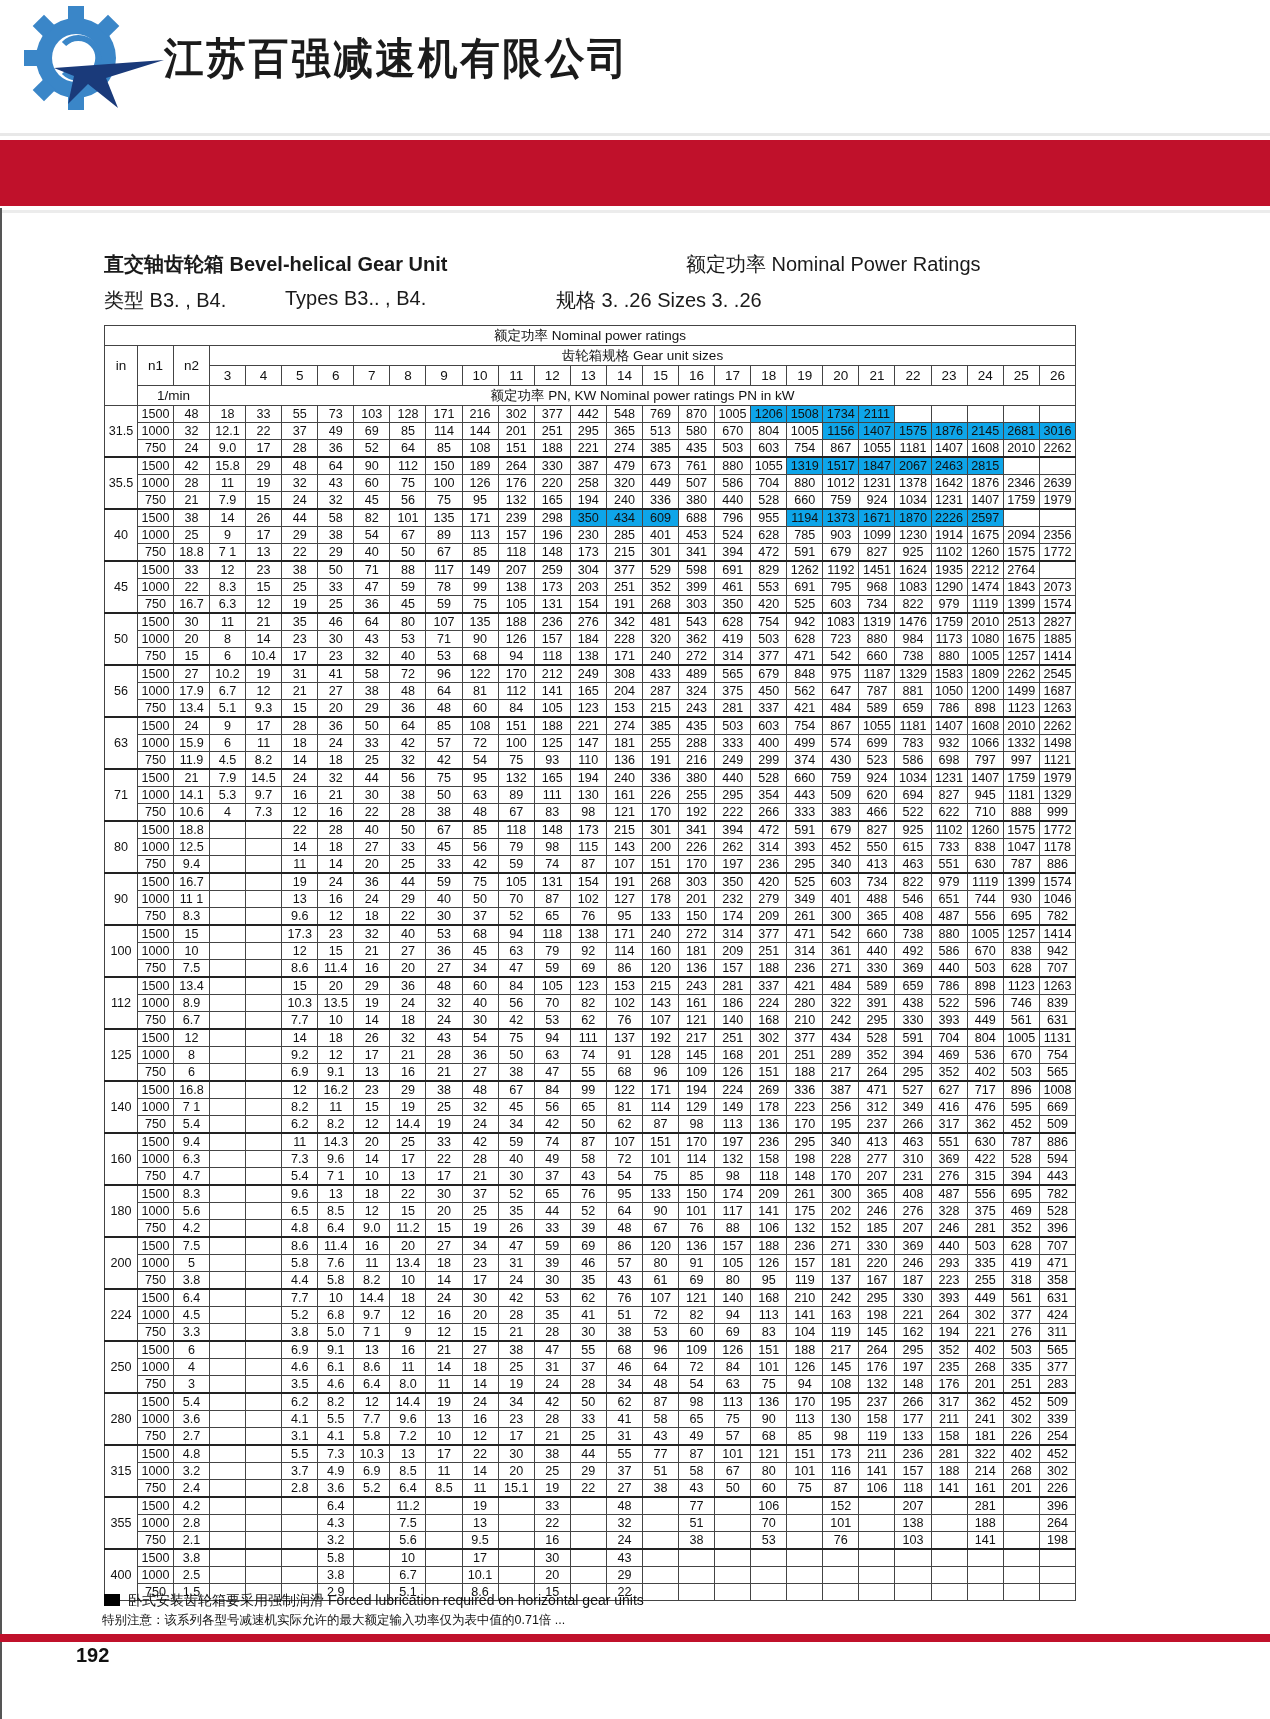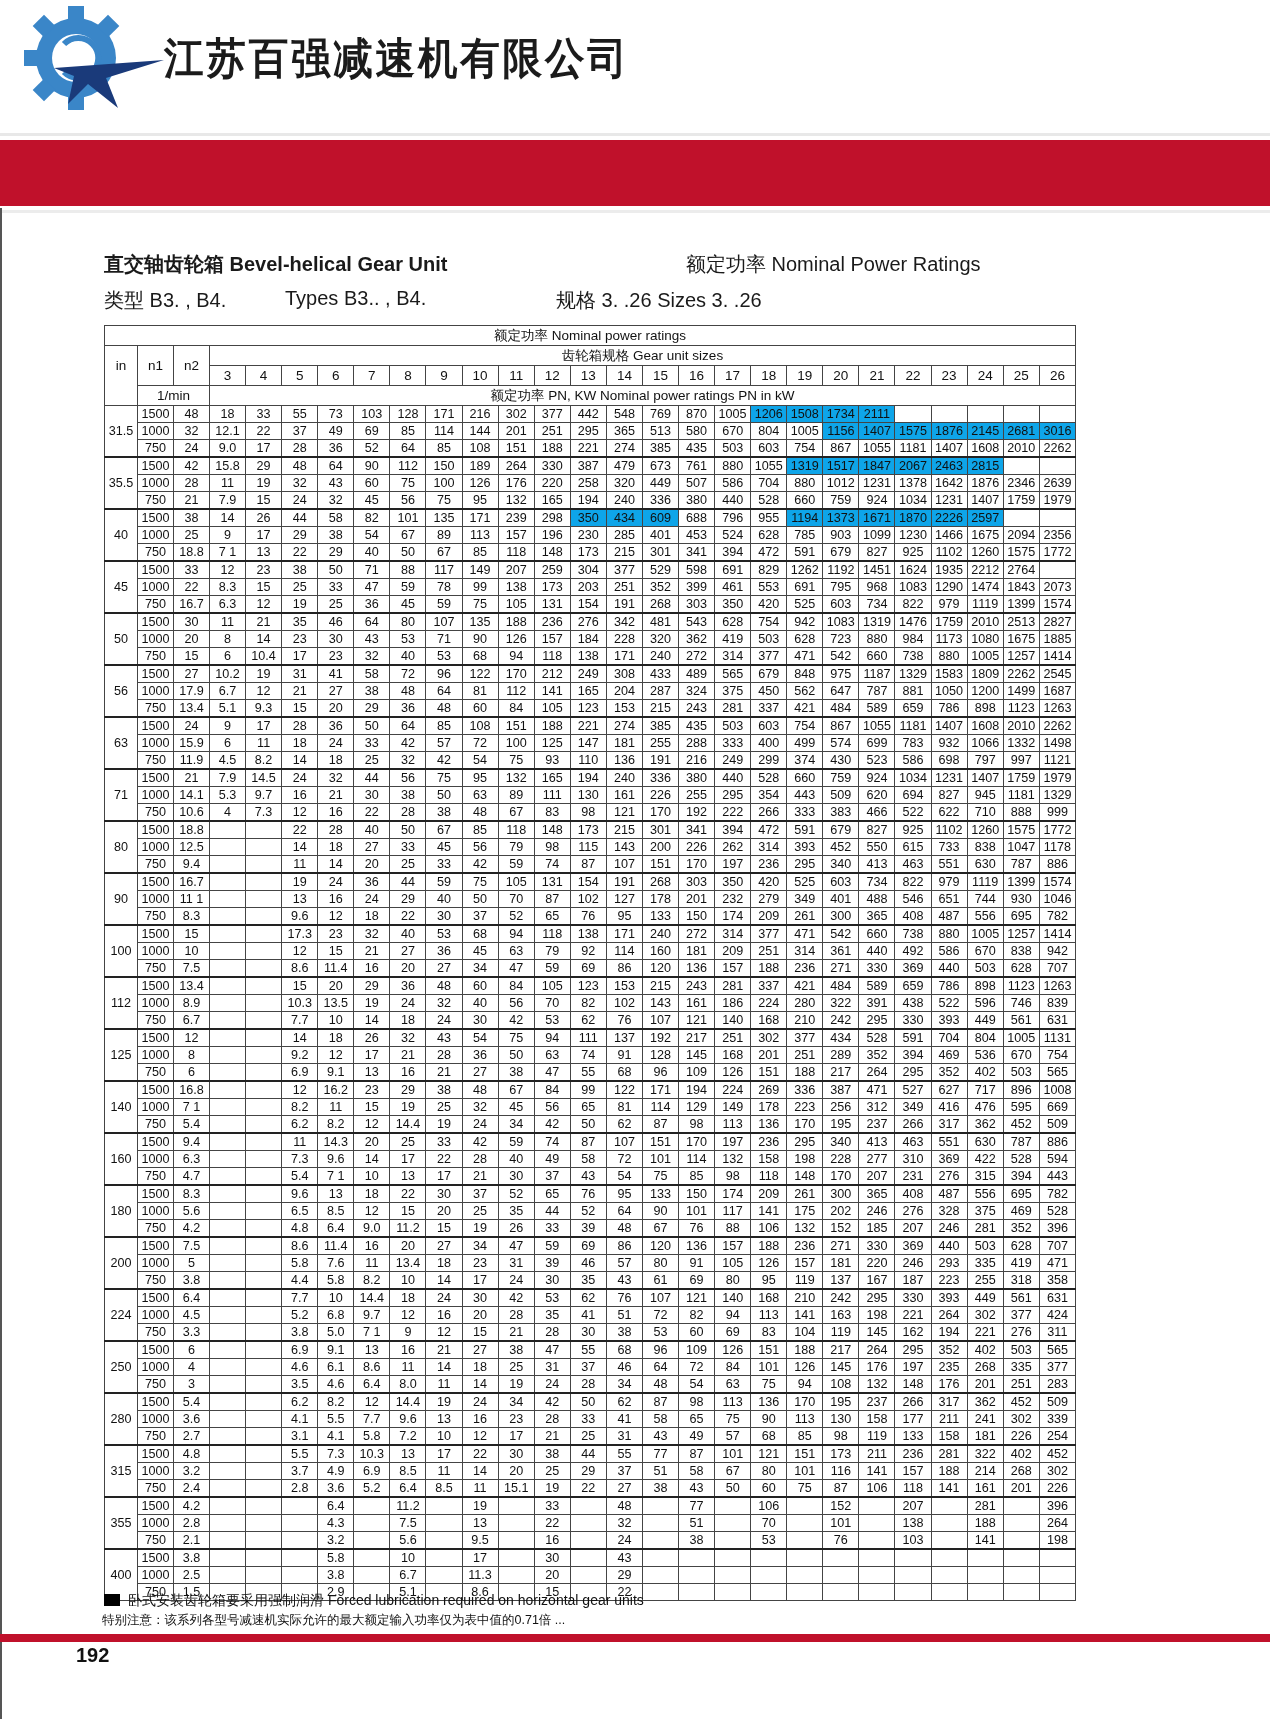--- a/index.html
+++ b/index.html
@@ -323,21 +323,21 @@
         <td>230</td>
         <td>285</td>
         <td>401</td>
         <td>453</td>
         <td>524</td>
         <td>628</td>
         <td>785</td>
         <td>903</td>
         <td>1099</td>
         <td>1230</td>
-        <td>1466</td>
+        <td>1914</td>
         <td>1675</td>
         <td>2094</td>
         <td>2356</td>
       </tr>
       <tr>
         <td>750</td>
         <td>18.8</td>
         <td>7 1</td>
         <td>13</td>
         <td>22</td>
@@ -2010,21 +2010,21 @@
       <tr>
         <td>1000</td>
         <td>2.5</td>
         <td></td>
         <td></td>
         <td></td>
         <td>3.8</td>
         <td></td>
         <td>6.7</td>
         <td></td>
-        <td>11.3</td>
+        <td>10.1</td>
         <td></td>
         <td>20</td>
         <td></td>
         <td>29</td>
         <td></td>
         <td></td>
         <td></td>
         <td></td>
         <td></td>
         <td></td>

